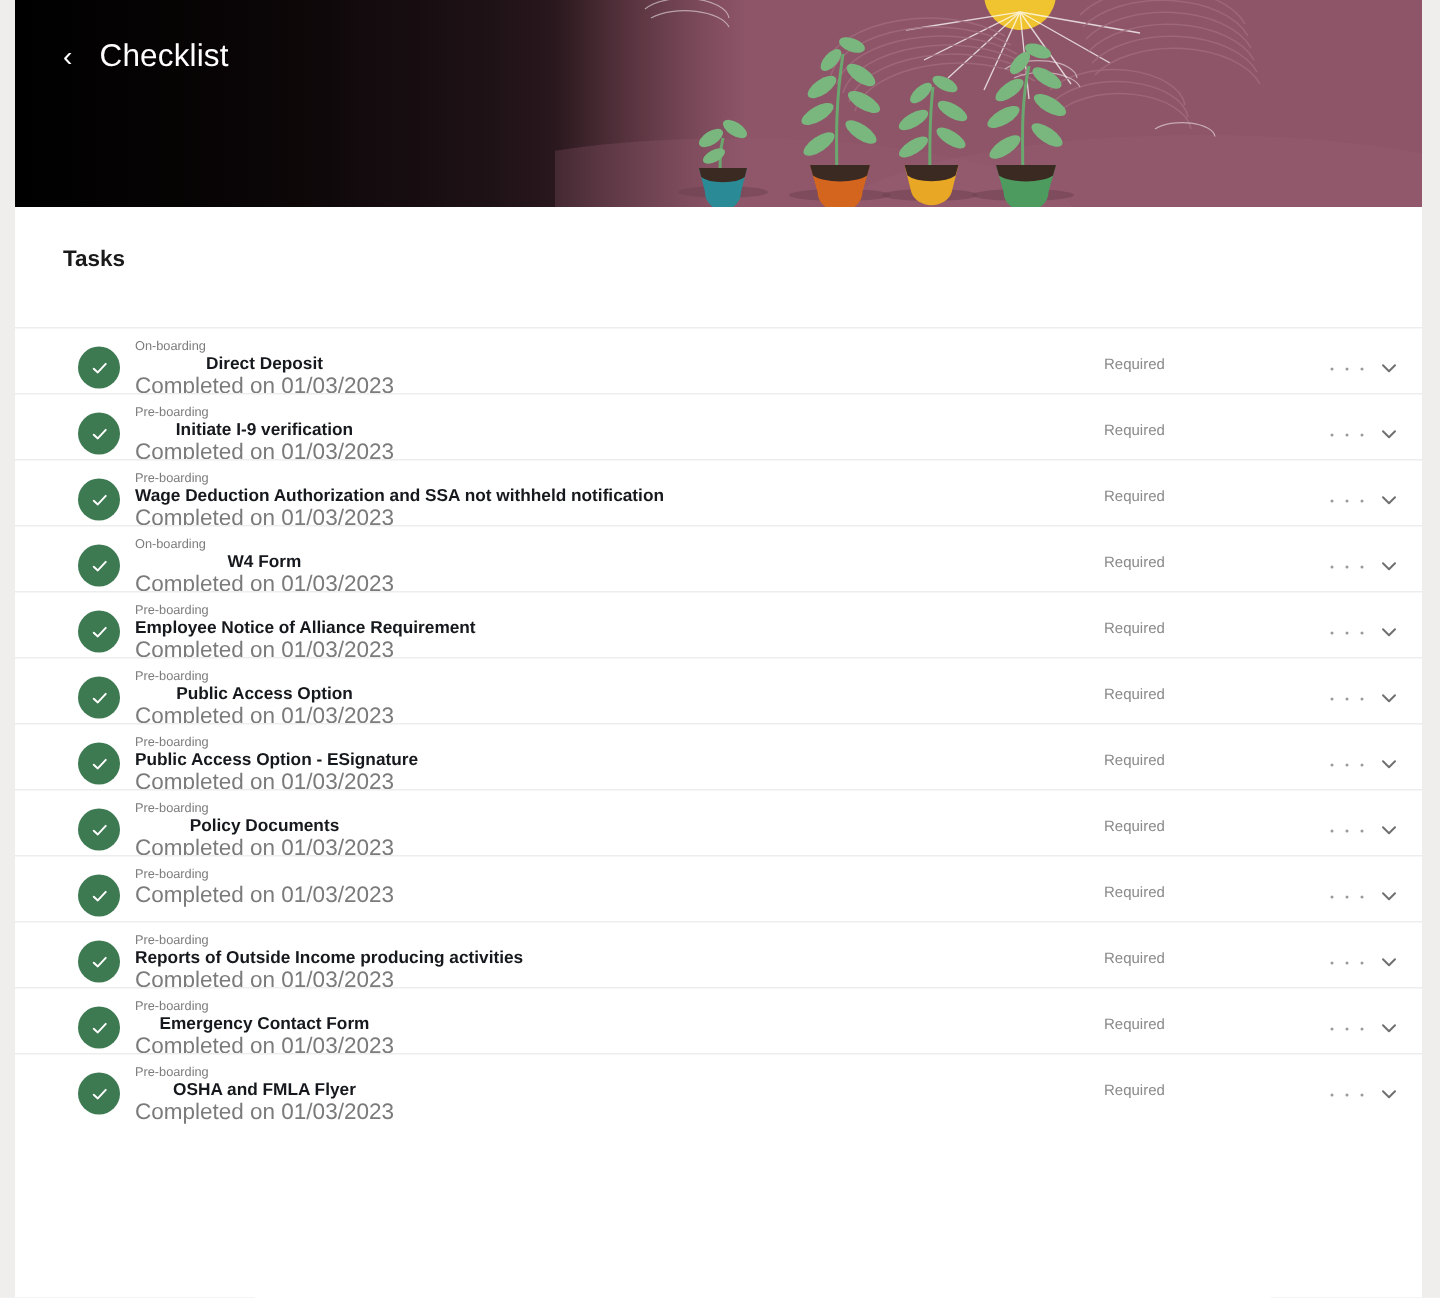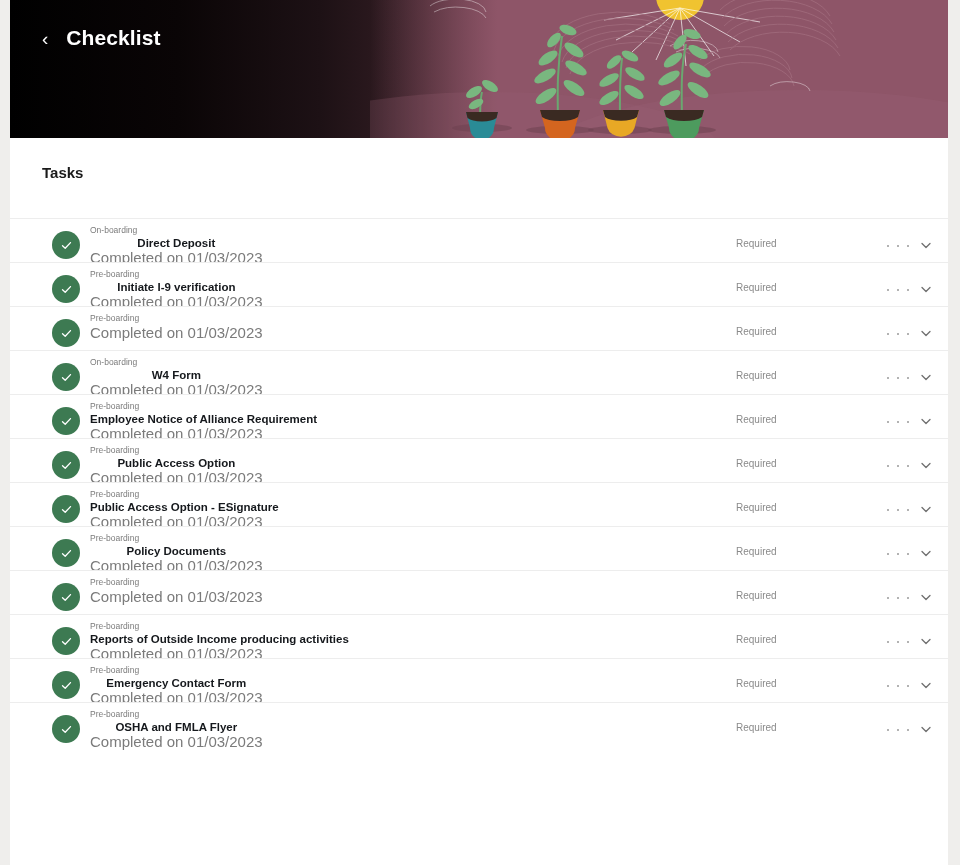--- a/index.html
+++ b/index.html
@@ -49,21 +49,21 @@
     color: #ffffff;
     font-size: 19px;
     line-height: 1;
     font-weight: 400;
     cursor: pointer;
     padding: 2px 4px;
   }
   .banner-title {
     color: #ffffff;
     font-size: 21px;
-    font-weight: bold;
+    font-weight: normal;
     letter-spacing: 0.1px;
     white-space: nowrap;
     text-align: right;
   }
   
   .tasks-header {
     position: relative;
     height: 80px;
   }
   .tasks-title {
@@ -349,20 +349,21 @@
           </span>
         </div>
         <div class="task-row">
           <span class="check-circle" style="background: rgb(61, 122, 82);">
             <svg width="13" height="13" viewBox="0 0 13 13">
               <polyline points="2.5,6.8 5.2,9.3 10.5,3.6" fill="none" stroke="#ffffff" stroke-width="1.3" stroke-linecap="round" stroke-linejoin="round"></polyline>
             </svg>
           </span>
           <span class="task-text">
             <span class="task-kind">Pre-boarding</span>
+            <span class="task-name">Wage Deduction Authorization and SSA not withheld notification</span>
             <span class="task-status">Completed on 01/03/2023</span>
           </span>
           <span class="task-required">Required</span>
           <span class="task-dots">
             <i></i>
             <i></i>
             <i></i>
           </span>
           <span class="task-chevron">
             <svg width="16" height="16" viewBox="0 0 16 16">

